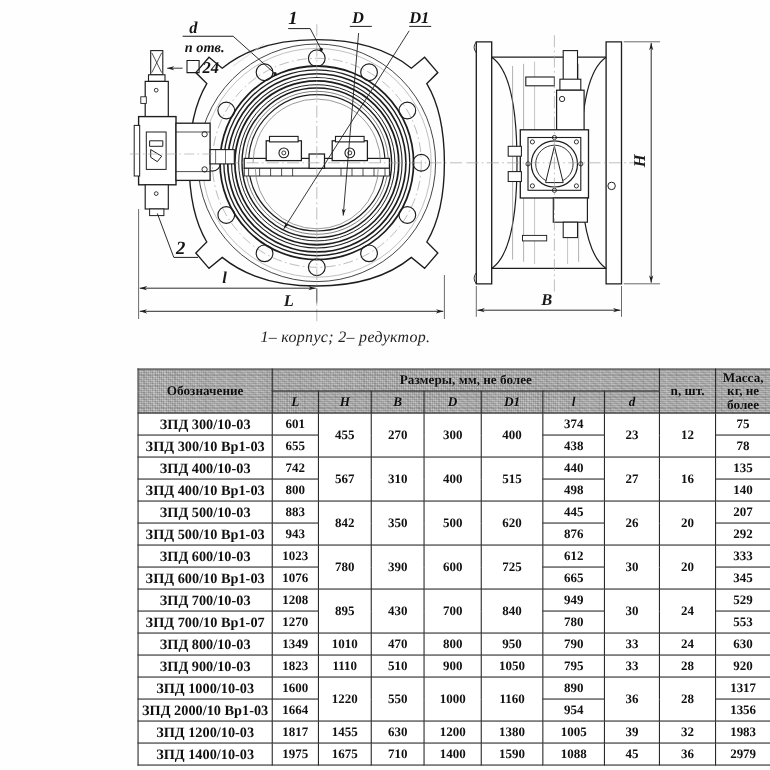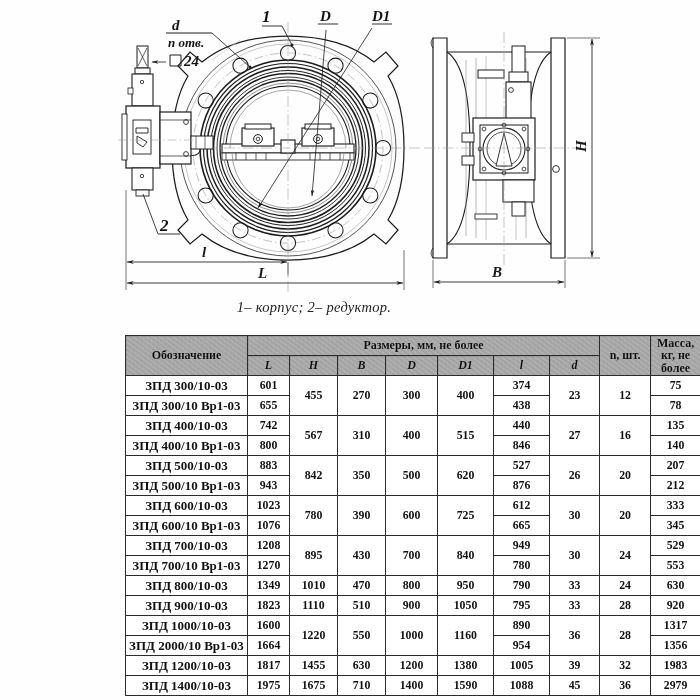--- a/index.html
+++ b/index.html
@@ -403,40 +403,40 @@
             <td class="num" rowspan="2">400</td>
             <td class="num" rowspan="2">515</td>
             <td class="num">440</td>
             <td class="num" rowspan="2">27</td>
             <td class="num" rowspan="2">16</td>
             <td class="num">135</td>
           </tr>
           <tr>
             <td class="desig">ЗПД 400/10 Вр1-03</td>
             <td class="num">800</td>
-            <td class="num">846</td>
+            <td class="num">498</td>
             <td class="num">140</td>
           </tr>
           <tr>
             <td class="desig">ЗПД 500/10-03</td>
             <td class="num">883</td>
             <td class="num" rowspan="2">842</td>
             <td class="num" rowspan="2">350</td>
             <td class="num" rowspan="2">500</td>
             <td class="num" rowspan="2">620</td>
-            <td class="num">527</td>
+            <td class="num">445</td>
             <td class="num" rowspan="2">26</td>
             <td class="num" rowspan="2">20</td>
             <td class="num">207</td>
           </tr>
           <tr>
             <td class="desig">ЗПД 500/10 Вр1-03</td>
             <td class="num">943</td>
             <td class="num">876</td>
-            <td class="num">212</td>
+            <td class="num">292</td>
           </tr>
           <tr>
             <td class="desig">ЗПД 600/10-03</td>
             <td class="num">1023</td>
             <td class="num" rowspan="2">780</td>
             <td class="num" rowspan="2">390</td>
             <td class="num" rowspan="2">600</td>
             <td class="num" rowspan="2">725</td>
             <td class="num">612</td>
             <td class="num" rowspan="2">30</td>
@@ -455,21 +455,21 @@
             <td class="num" rowspan="2">895</td>
             <td class="num" rowspan="2">430</td>
             <td class="num" rowspan="2">700</td>
             <td class="num" rowspan="2">840</td>
             <td class="num">949</td>
             <td class="num" rowspan="2">30</td>
             <td class="num" rowspan="2">24</td>
             <td class="num">529</td>
           </tr>
           <tr>
-            <td class="desig">ЗПД 700/10 Вр1-03</td>
+            <td class="desig">ЗПД 700/10 Вр1-07</td>
             <td class="num">1270</td>
             <td class="num">780</td>
             <td class="num">553</td>
           </tr>
           <tr>
             <td class="desig">ЗПД 800/10-03</td>
             <td class="num">1349</td>
             <td class="num">1010</td>
             <td class="num">470</td>
             <td class="num">800</td>

